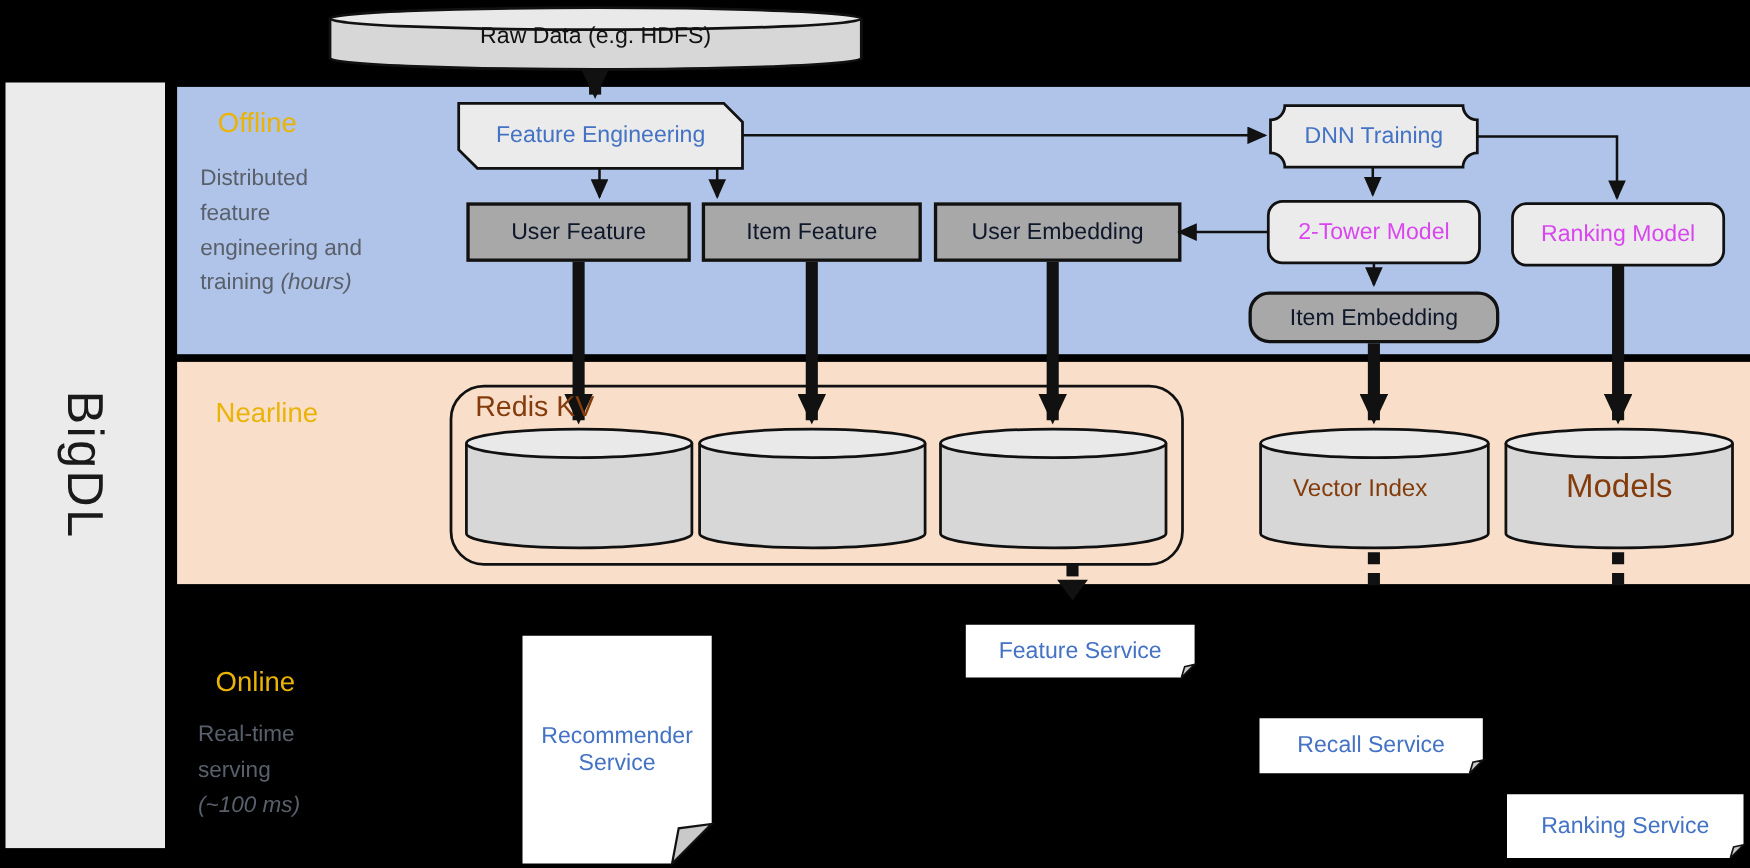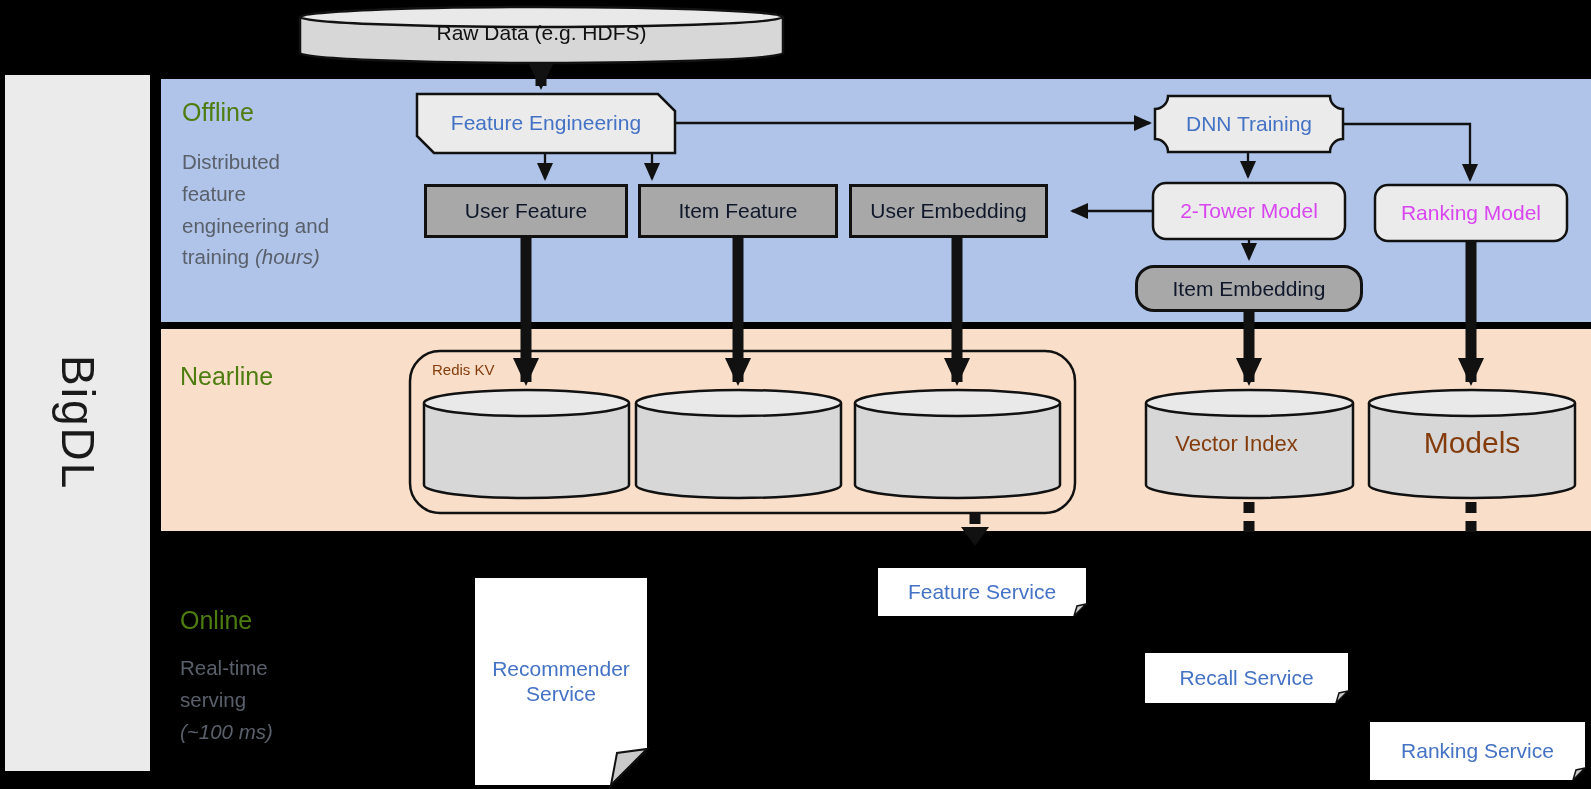--- a/index.html
+++ b/index.html
@@ -13,21 +13,21 @@
   .sidebar{position:absolute;left:5px;top:75px;width:145px;height:696px;background:#ebebeb;
            display:flex;align-items:center;justify-content:center;}
   .sidebar-text{writing-mode:vertical-rl;font-size:46px;color:#1a1a1a;letter-spacing:2px;}
   
   .lbl{position:absolute;display:flex;align-items:center;justify-content:center;
        text-align:center;color:#111;font-size:21px;line-height:1.15;}
   .blue{color:#4472c4;}
   .green{color:#d946ef;}
   .brown{color:#843c0c;}
   
-  .sec-title{position:absolute;font-size:25px;color:#4d7c0f;}
+  .sec-title{position:absolute;font-size:25px;color:#eab308;margin-left:16px;}
   .sec-desc{position:absolute;font-size:21px;line-height:1.55;color:#5a606b;}
   .sec-desc .it{font-style:italic;}
   
   .node-gray{position:absolute;background:#a8a8a8;border:3px solid #111;box-sizing:border-box;
              display:flex;align-items:center;justify-content:center;font-size:21px;color:#0f172a;}
   
   svg.overlay{position:absolute;left:0;top:0;}
 </style>
 </head>
 <body>
@@ -40,21 +40,21 @@
 
   <div class="band offline"></div>
   <div class="band nearline"></div>
 
   <div class="node-gray" style="left:424px;top:184px;width:204px;height:54px;">
     <span>User Feature</span>
   </div>
   <div class="node-gray" style="left:638px;top:184px;width:200px;height:54px;">
     <span>Item Feature</span>
   </div>
-  <div class="node-gray" style="left:849px;top:184px;width:199px;height:54px;">
+  <div class="node-gray" style="left:849px;top:184px;width:225px;height:54px;">
     <span>User Embedding</span>
   </div>
   <div class="node-gray" style="left:1135px;top:265px;width:228px;height:47px;border-radius:19px;">
     <span>Item Embedding</span>
   </div>
 
   <svg class="overlay" width="1591" height="789" viewBox="0 0 1591 789">
     <defs>
       <marker id="aT" markerUnits="userSpaceOnUse" markerWidth="18" markerHeight="16" refX="16" refY="8" orient="auto">
           <path d="M0,0 L18,8 L0,16 Z" fill="#111"></path>
@@ -147,21 +147,21 @@
       <path d="M1249,502 V536" stroke="#111" stroke-width="11" stroke-dasharray="11 8" fill="none"></path>
       <path d="M1471,502 V536" stroke="#111" stroke-width="11" stroke-dasharray="11 8" fill="none"></path>
     </g>
   </svg>
 
   <div class="lbl" style="left:300px;top:8px;width:483px;height:50px;">Raw Data (e.g. HDFS)</div>
   <div class="lbl blue" style="left:417px;top:94px;width:258px;height:59px;">Feature Engineering</div>
   <div class="lbl blue" style="left:1155px;top:96px;width:188px;height:56px;">DNN Training</div>
   <div class="lbl green" style="left:1153px;top:183px;width:192px;height:56px;">2-Tower Model</div>
   <div class="lbl green" style="left:1375px;top:185px;width:192px;height:56px;">Ranking Model</div>
-  <div class="lbl brown" style="left:432px;top:356px;width:110px;height:28px;font-size:15px;justify-content:flex-start;">Redis KV</div>
+  <div class="lbl brown" style="left:432px;top:356px;width:110px;height:28px;font-size:26px;justify-content:flex-start;">Redis KV</div>
   <div class="lbl brown" style="left:1146px;top:396px;width:181px;height:95px;font-size:22px;">Vector Index</div>
   <div class="lbl brown" style="left:1369px;top:396px;width:206px;height:95px;font-size:30px;">Models</div>
   <div class="lbl blue" style="left:475px;top:578px;width:172px;height:207px;padding:0 10px;box-sizing:border-box;">Recommender Service</div>
   <div class="lbl blue" style="left:878px;top:568px;width:208px;height:48px;">Feature Service</div>
   <div class="lbl blue" style="left:1145px;top:653px;width:203px;height:50px;">Recall Service</div>
   <div class="lbl blue" style="left:1370px;top:722px;width:215px;height:58px;">Ranking Service</div>
 
   <div class="sec-title" style="left:182px;top:98px;">Offline</div>
   <div class="sec-desc" style="left:182px;top:146px;width:165px;font-size:20.5px;"><span>Distributed feature engineering and training</span> <span class="it">(hours)</span></div>
 

